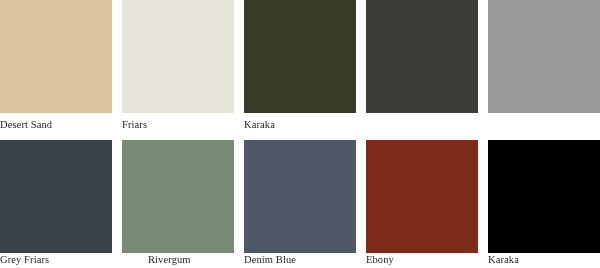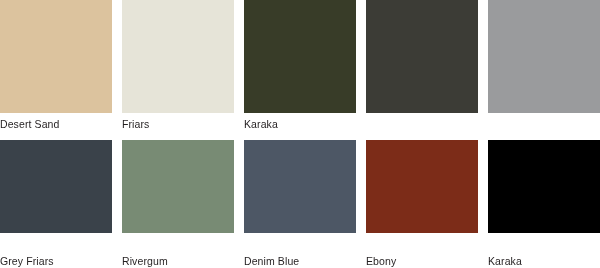--- a/index.html
+++ b/index.html
@@ -22,20 +22,21 @@
     box-sizing: border-box;
     display: flex;
     flex-direction: column;
   }
 
   .swatch-row {
     display: flex;
     flex-direction: row;
     width: 600px;
     height: 134px;
+    font-family: Liberation Serif, serif;
   }
 
   .swatch-cell {
     width: 112px;
     margin-right: 10px;
     display: flex;
     flex-direction: column;
     position: relative;
   }
   .swatch-cell:last-child {
@@ -60,21 +61,21 @@
   .swatch-label {
     font-size: 10.5px;
     line-height: 13px;
     color: #231f20;
     letter-spacing: 0.1px;
     padding-top: 5px;
     white-space: nowrap;
   }
 
   .row-bottom .swatch-label {
-    padding-top: 22px;
+    padding-top: 0;
   }
 </style>
 </head>
 <body style="background-color: rgb(255, 255, 255);">
 
 <div class="palette">
 
   <div class="swatch-row row-top">
 
     <div class="swatch-cell">
@@ -104,21 +105,21 @@
 
   <div class="swatch-row row-bottom">
 
     <div class="swatch-cell">
       <div class="swatch-chip" style="background-color: rgb(58, 66, 74);"></div>
       <div class="swatch-label" style="color: rgb(35, 31, 32);">Grey Friars</div>
     </div>
 
     <div class="swatch-cell">
       <div class="swatch-chip" style="background-color: rgb(120, 139, 116);"></div>
-      <div class="swatch-label" style="color: rgb(35, 31, 32);">Rivergum</div>
+      <div class="swatch-label" style="color: rgb(35, 31, 32); margin-left: 26px;">Rivergum</div>
     </div>
 
     <div class="swatch-cell">
       <div class="swatch-chip" style="background-color: rgb(77, 87, 101);"></div>
       <div class="swatch-label" style="color: rgb(35, 31, 32);">Denim Blue</div>
     </div>
 
     <div class="swatch-cell">
       <div class="swatch-chip" style="background-color: rgb(124, 44, 24);"></div>
       <div class="swatch-label" style="color: rgb(35, 31, 32);">Ebony</div>

